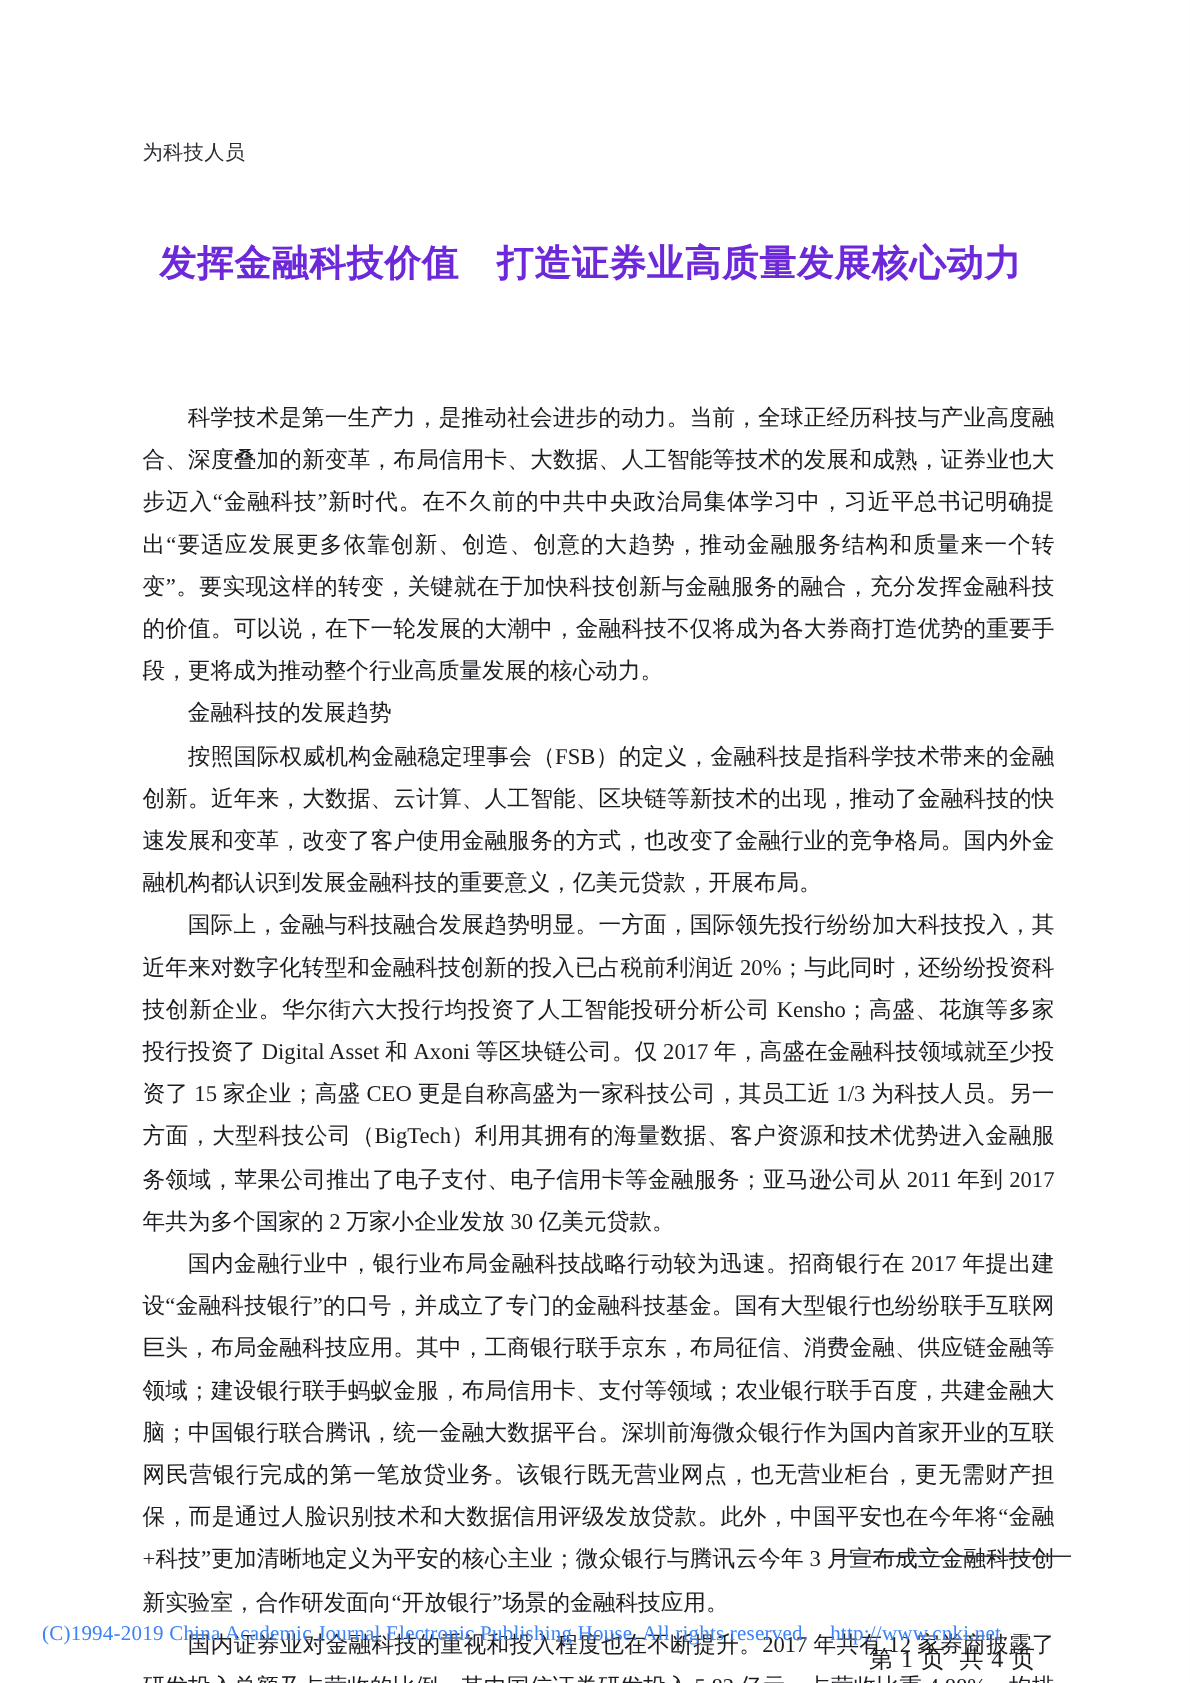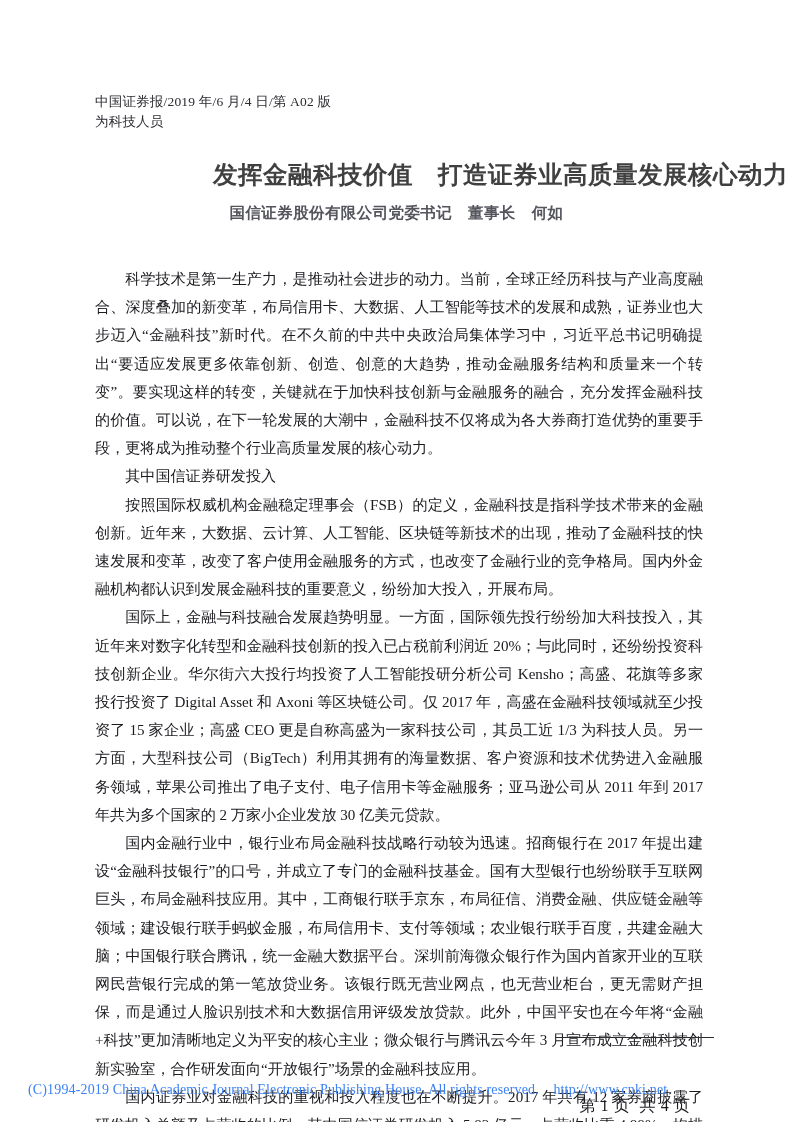--- a/index.html
+++ b/index.html
@@ -33,25 +33,25 @@
     letter-spacing: 0.2px;
   }
   .meta div { white-space: nowrap; }
 
   
   .title {
     position: absolute;
     left: 0;
     right: 5px;
     top: 158px;
-    text-align: right;
+    text-align: center;
     font-size: 24.5px;
     font-weight: bold;
     letter-spacing: 0.5px;
-    color: #404040;
+    color: #6d28d9;
     white-space: pre;
   }
 
   
   .byline {
     position: absolute;
     left: 0;
     right: 0;
     top: 203px;
     text-align: center;
@@ -121,32 +121,30 @@
     color: #3b82f6;
     white-space: pre;
   }
 </style>
 </head>
 <body>
 
 <div class="page">
 
   <div class="meta">
-    <div>中国证券报/2019 年/6 月/4 日/第 A02 版</div>
     <div>为科技人员</div>
   </div>
 
   <div class="title">发挥金融科技价值　打造证券业高质量发展核心动力</div>
 
-  <div class="byline">国信证券股份有限公司党委书记　董事长　何如</div>
 
   <div class="body-col">
     <p class="para">科学技术是第一生产力，是推动社会进步的动力。当前，全球正经历科技与产业高度融合、深度叠加的新变革，布局信用卡、大数据、人工智能等技术的发展和成熟，证券业也大步迈入“金融科技”新时代。在不久前的中共中央政治局集体学习中，习近平总书记明确提出“要适应发展更多依靠创新、创造、创意的大趋势，推动金融服务结构和质量来一个转变”。要实现这样的转变，关键就在于加快科技创新与金融服务的融合，充分发挥金融科技的价值。可以说，在下一轮发展的大潮中，金融科技不仅将成为各大券商打造优势的重要手段，更将成为推动整个行业高质量发展的核心动力。</p>
-    <h2 class="subhead">其中国信证券研发投入</h2>
-    <p class="para">按照国际权威机构金融稳定理事会（FSB）的定义，金融科技是指科学技术带来的金融创新。近年来，大数据、云计算、人工智能、区块链等新技术的出现，推动了金融科技的快速发展和变革，改变了客户使用金融服务的方式，也改变了金融行业的竞争格局。国内外金融机构都认识到发展金融科技的重要意义，纷纷加大投入，开展布局。</p>
+    <h2 class="subhead">金融科技的发展趋势</h2>
+    <p class="para">按照国际权威机构金融稳定理事会（FSB）的定义，金融科技是指科学技术带来的金融创新。近年来，大数据、云计算、人工智能、区块链等新技术的出现，推动了金融科技的快速发展和变革，改变了客户使用金融服务的方式，也改变了金融行业的竞争格局。国内外金融机构都认识到发展金融科技的重要意义，亿美元贷款，开展布局。</p>
     <p class="para">国际上，金融与科技融合发展趋势明显。一方面，国际领先投行纷纷加大科技投入，其近年来对数字化转型和金融科技创新的投入已占税前利润近 20%；与此同时，还纷纷投资科技创新企业。华尔街六大投行均投资了人工智能投研分析公司 Kensho；高盛、花旗等多家投行投资了 Digital Asset 和 Axoni 等区块链公司。仅 2017 年，高盛在金融科技领域就至少投资了 15 家企业；高盛 CEO 更是自称高盛为一家科技公司，其员工近 1/3 为科技人员。另一方面，大型科技公司（BigTech）利用其拥有的海量数据、客户资源和技术优势进入金融服务领域，苹果公司推出了电子支付、电子信用卡等金融服务；亚马逊公司从 2011 年到 2017 年共为多个国家的 2 万家小企业发放 30 亿美元贷款。</p>
     <p class="para">国内金融行业中，银行业布局金融科技战略行动较为迅速。招商银行在 2017 年提出建设“金融科技银行”的口号，并成立了专门的金融科技基金。国有大型银行也纷纷联手互联网巨头，布局金融科技应用。其中，工商银行联手京东，布局征信、消费金融、供应链金融等领域；建设银行联手蚂蚁金服，布局信用卡、支付等领域；农业银行联手百度，共建金融大脑；中国银行联合腾讯，统一金融大数据平台。深圳前海微众银行作为国内首家开业的互联网民营银行完成的第一笔放贷业务。该银行既无营业网点，也无营业柜台，更无需财产担保，而是通过人脸识别技术和大数据信用评级发放贷款。此外，中国平安也在今年将“金融+科技”更加清晰地定义为平安的核心主业；微众银行与腾讯云今年 3 月宣布成立金融科技创新实验室，合作研发面向“开放银行”场景的金融科技应用。</p>
     <p class="para">国内证券业对金融科技的重视和投入程度也在不断提升。2017 年共有 12 家券商披露了研发投入总额及占营收的比例，其中国信证券研发投入 5.82 亿元，占营收比重 4.88%，均排名行业前列。从 2018 年年报来看，在行业整体收入出现下滑的情况下，大多数券商研发投入却不降反升，其中，华泰、国泰君安等券商信息技术投入超过 10 亿元。与此同时，证券业发展金融科技的政策环境也在不断完善。2018 年 12 月 19 日由证监会发布的《证券基金经营机构信息技术管理办法》，就是为引导证券经营机构充分利用现代信息技术手段完善客户服务体系，改进业务运营模式，提升内部管理水平，增强合规风控能力，更好地保护投资者权益和服务实体经济而制定的。这体现</p>
   </div>
 
   <div class="footer-rule"></div>
   <div class="page-num">第 1 页  共 4 页</div>
 
   <div class="watermark">(C)1994-2019 China Academic Journal Electronic Publishing House. All rights reserved.    http://www.cnki.net</div>
 

